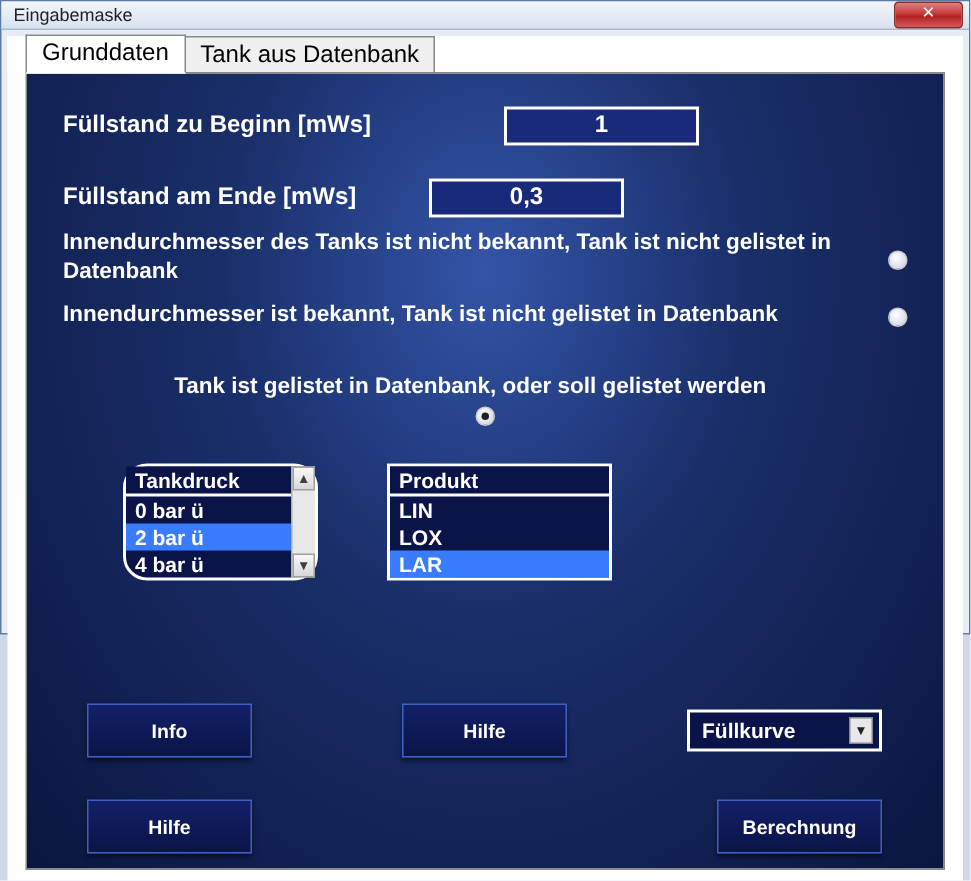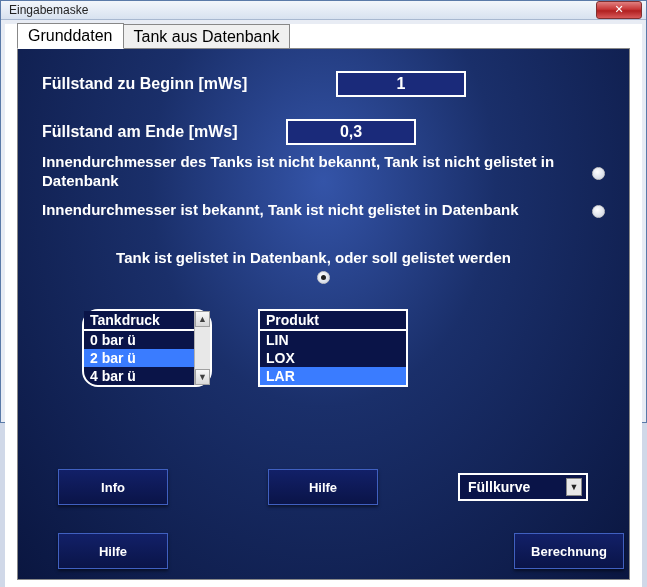--- a/index.html
+++ b/index.html
@@ -254,17 +254,17 @@
       </div>
 
       <div class="btn" style="left:40px; top:420px;">Info</div>
       <div class="btn" style="left:250px; top:420px;">Hilfe</div>
       <div class="combo" style="left:440px; top:424px;">
         <span>Füllkurve</span>
         <span class="caret">▼</span>
       </div>
 
       <div class="btn" style="left:40px; top:484px;">Hilfe</div>
-      <div class="btn" style="left:460px; top:484px;margin-left:36px;">Berechnung</div>
+      <div class="btn" style="left:460px; top:484px;">Berechnung</div>
 
     </div>
   </div>
 </div>
 
 </body></html>

